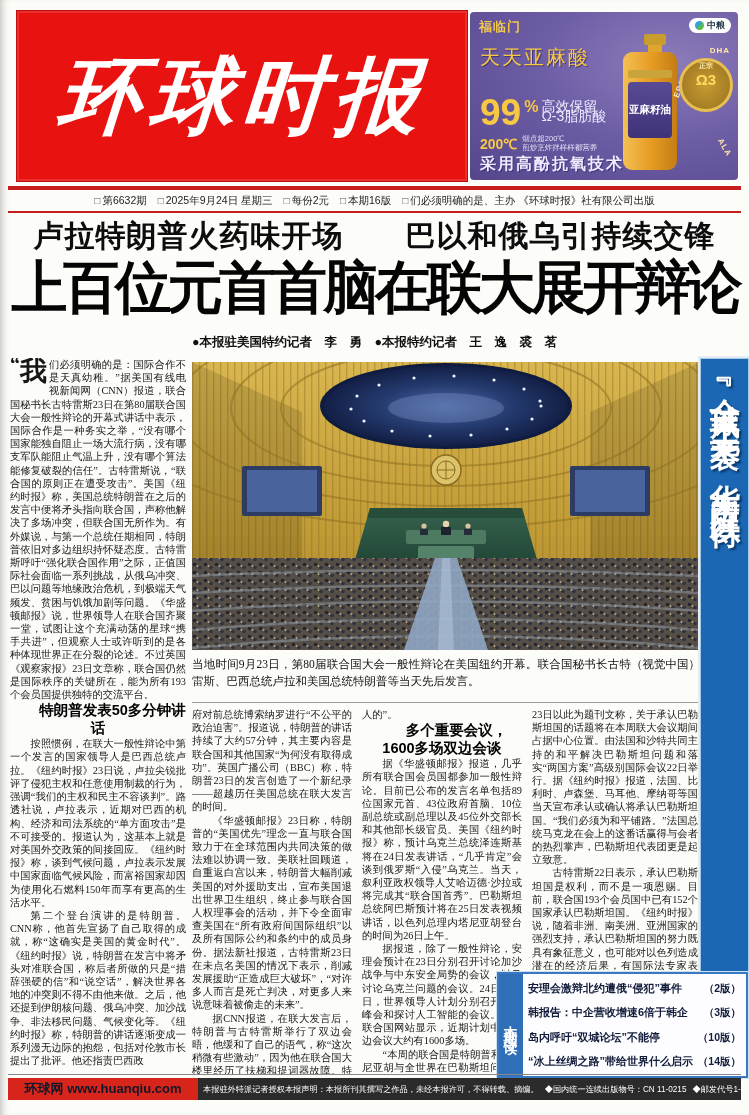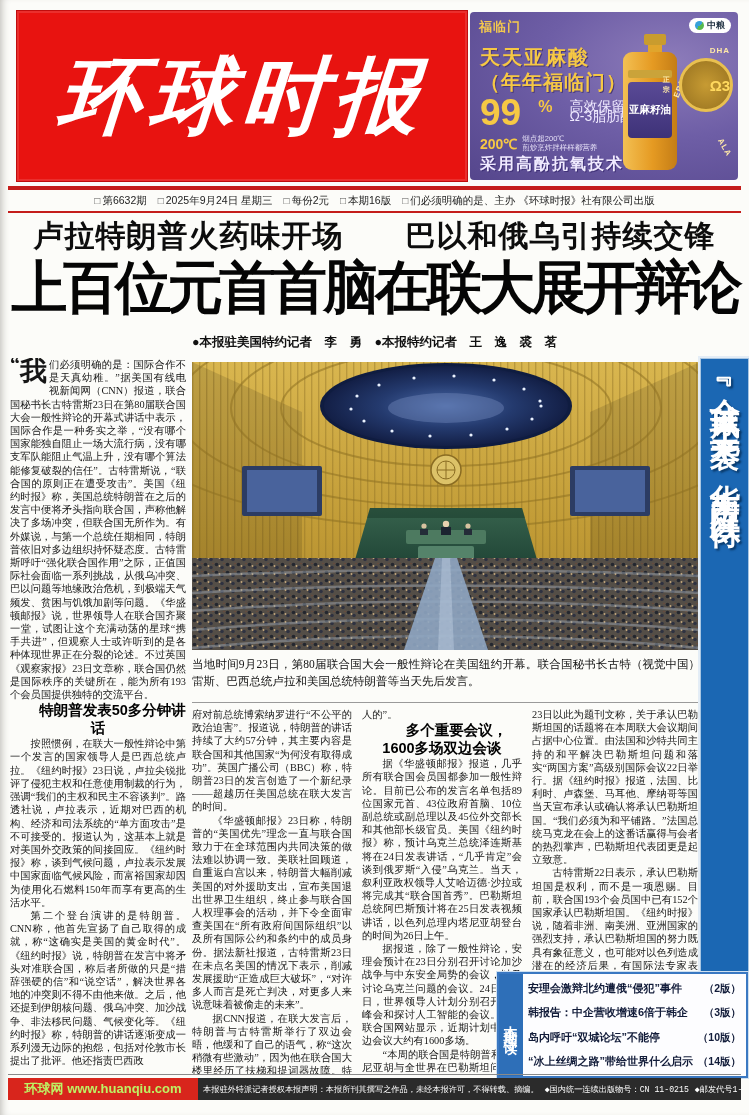--- a/index.html
+++ b/index.html
@@ -16,25 +16,25 @@
   .gold-line{width:86px;height:3px;background:linear-gradient(#f0b42a,#c77d12);}
   .masthead-en{color:#fff;font-weight:bold;font-size:25px;letter-spacing:4px;font-family:"Liberation Serif",serif;}
   
   .ad{position:absolute;left:470px;top:12px;width:268px;height:168px;border-radius:4px;overflow:hidden;
       background:radial-gradient(ellipse at 75% 30%, #8d7cba 0%, #6e5ea6 45%, #55468c 100%);
       font-family:"Liberation Sans",sans-serif;color:#fff;}
   .ad-brand{position:absolute;left:9px;top:6px;color:#f3c84e;font-size:13px;font-weight:bold;letter-spacing:1px;}
   .ad-corner{position:absolute;right:7px;top:6px;background:#fff;border-radius:8px;padding:1px 6px;
              font-size:9px;color:#234;display:flex;align-items:center;gap:3px;font-weight:bold;}
   .ad-corner-dot{width:9px;height:9px;border-radius:50%;background:linear-gradient(135deg,#37a1d9 50%,#57b94e 50%);display:inline-block;}
-  .ad-line1{position:absolute;left:10px;top:32px;font-size:20px;font-weight:700;color:#f6c844;
+  .ad-line1{position:absolute;left:10px;top:32px;font-size:20px;font-weight:400;color:#f6c844;
             letter-spacing:2px;text-shadow:1px 1px 0 #473879;}
   .ad-line2{position:absolute;left:10px;top:57px;font-size:20px;font-weight:900;color:#f6c844;
             letter-spacing:1px;text-shadow:1px 1px 0 #473879;}
-  .ad-99row{position:absolute;left:10px;top:84px;display:flex;align-items:flex-start;gap:17px;}
+  .ad-99row{position:absolute;left:10px;top:84px;display:flex;align-items:flex-start;gap:3px;}
   .ad-99{font-size:37px;font-weight:900;color:#f6c844;line-height:34px;}
   .ad-99unit{font-size:16px;font-weight:900;color:#f6c844;margin-top:2px;}
   .ad-99notes{font-size:14px;line-height:10px;color:#efe9ff;margin-top:5px;font-weight:normal;}
   .ad-temp-row{position:absolute;left:10px;top:122px;display:flex;align-items:center;gap:5px;}
   .ad-temp{font-size:14px;font-weight:900;color:#f6c844;}
   .ad-temp-notes{font-size:7.5px;line-height:8.5px;color:#e6e0f7;}
   .ad-tech{position:absolute;left:10px;top:142px;font-size:16px;font-weight:900;color:#f0eaff;letter-spacing:2px;
            text-shadow:1px 1px 0 #3f3076;}
   .ad-bottle{position:absolute;left:153px;top:22px;width:64px;height:140px;}
   .ad-bottle .cap{width:22px;height:11px;background:#c99c2e;margin:0 auto;border-radius:2px;}
@@ -45,21 +45,21 @@
   .ad-bottle .label{position:absolute;left:5px;top:30px;width:44px;height:56px;border-radius:4px;
                     background:linear-gradient(#5a4a96,#3e3278);display:flex;align-items:center;justify-content:center;}
   .ad-bottle .label span{color:#fff;font-weight:900;font-size:10.5px;letter-spacing:0;}
   .ad-ring{position:absolute;left:206px;top:34px;width:58px;height:120px;font-weight:bold;}
   .ad-ring .lbl{position:absolute;font-size:8px;color:#ffe9a8;letter-spacing:1px;}
   .ad-ring .lbl.dha{top:0;right:4px;}
   .ad-ring .lbl.epa{top:38px;left:-6px;transform:rotate(-70deg);}
   .ad-ring .lbl.ala{bottom:14px;right:0;transform:rotate(60deg);}
   .ad-ring .circle{position:absolute;left:3px;top:12px;width:48px;height:48px;border-radius:50%;
                    border:3px solid #e9c050;background:radial-gradient(#c79b33,#96711f);
-                   display:flex;flex-direction:row;align-items:center;justify-content:flex-end;gap:40px;}
+                   display:flex;flex-direction:column;align-items:center;justify-content:flex-start;}
   .ad-ring .circle .tag{font-size:7px;color:#ffe9a8;}
   .ad-ring .circle .omega{font-size:15px;color:#ffd95e;font-weight:900;}
   
   .rule-thick{position:absolute;left:8px;top:186px;width:733px;height:4px;background:#c41d1b;}
   .info{position:absolute;left:0;top:194px;width:749px;display:flex;justify-content:center;gap:11px;
         font-family:"Liberation Sans",sans-serif;font-size:10.5px;color:#222;white-space:nowrap;}
   .info .cb{color:#555;margin-right:2px;font-size:10px;}
   .rule-thin{position:absolute;left:8px;top:211px;width:733px;height:2px;background:#c41d1b;}
   
   .kicker{position:absolute;left:0;top:216px;width:749px;text-align:center;
@@ -102,43 +102,42 @@
                 writing-mode:vertical-lr;text-orientation:upright;font-family:"Liberation Sans",sans-serif;
                 font-weight:bold;font-size:14px;letter-spacing:5px;}
   .digest-list{flex:1;display:flex;flex-direction:column;justify-content:space-around;padding:2px 5px;}
   .digest-row{display:flex;justify-content:space-between;align-items:baseline;white-space:nowrap;
               font-family:"Liberation Sans",sans-serif;font-weight:900;color:#121c3a;}
   .digest-title{font-size:11px;overflow:hidden;}
   .digest-page{font-size:10.5px;margin-left:4px;}
   
   .bottom-rule{position:absolute;left:8px;top:1074px;width:733px;height:1px;background:#8a8a8a;}
   .footer-red{position:absolute;left:8px;top:1078px;width:190px;height:22px;background:#d8251c;
-              color:#bef264;font-family:"Liberation Sans",sans-serif;font-weight:bold;font-size:13px;
+              color:#0f172a;font-family:"Liberation Sans",sans-serif;font-weight:bold;font-size:13px;
               display:flex;align-items:center;justify-content:center;}
   .footer-bar{position:absolute;left:198px;top:1078px;width:543px;height:22px;background:#2b2b2b;color:#fff;
-              font-family:Liberation Mono, monospace;font-size:8.2px;display:flex;align-items:center;
+              font-family:Liberation Sans, sans-serif;font-size:8.2px;display:flex;align-items:center;
               gap:6px;padding:0 5px;box-sizing:border-box;white-space:nowrap;overflow:hidden;}
 </style>
 </head>
 <body>
 
 <div class="page">
 
   <div class="masthead">
     <div class="masthead-cn">环球时报</div>
   </div>
 
   <div class="ad">
     <div class="ad-brand">福临门</div>
     <div class="ad-corner">
       <span class="ad-corner-dot"></span>
       <span>中粮</span>
     </div>
     <div class="ad-line1">天天亚麻酸</div>
-    <div class="ad-line2">（年年福临门）</div>
     <div class="ad-99row">
       <span class="ad-99">99</span>
       <span class="ad-99unit">%</span>
       <span class="ad-99notes">
         <div>高效保留</div>
         <div>Ω-3脂肪酸</div>
       </span>
     </div>
     <div class="ad-temp-row">
       <span class="ad-temp">200℃</span>

